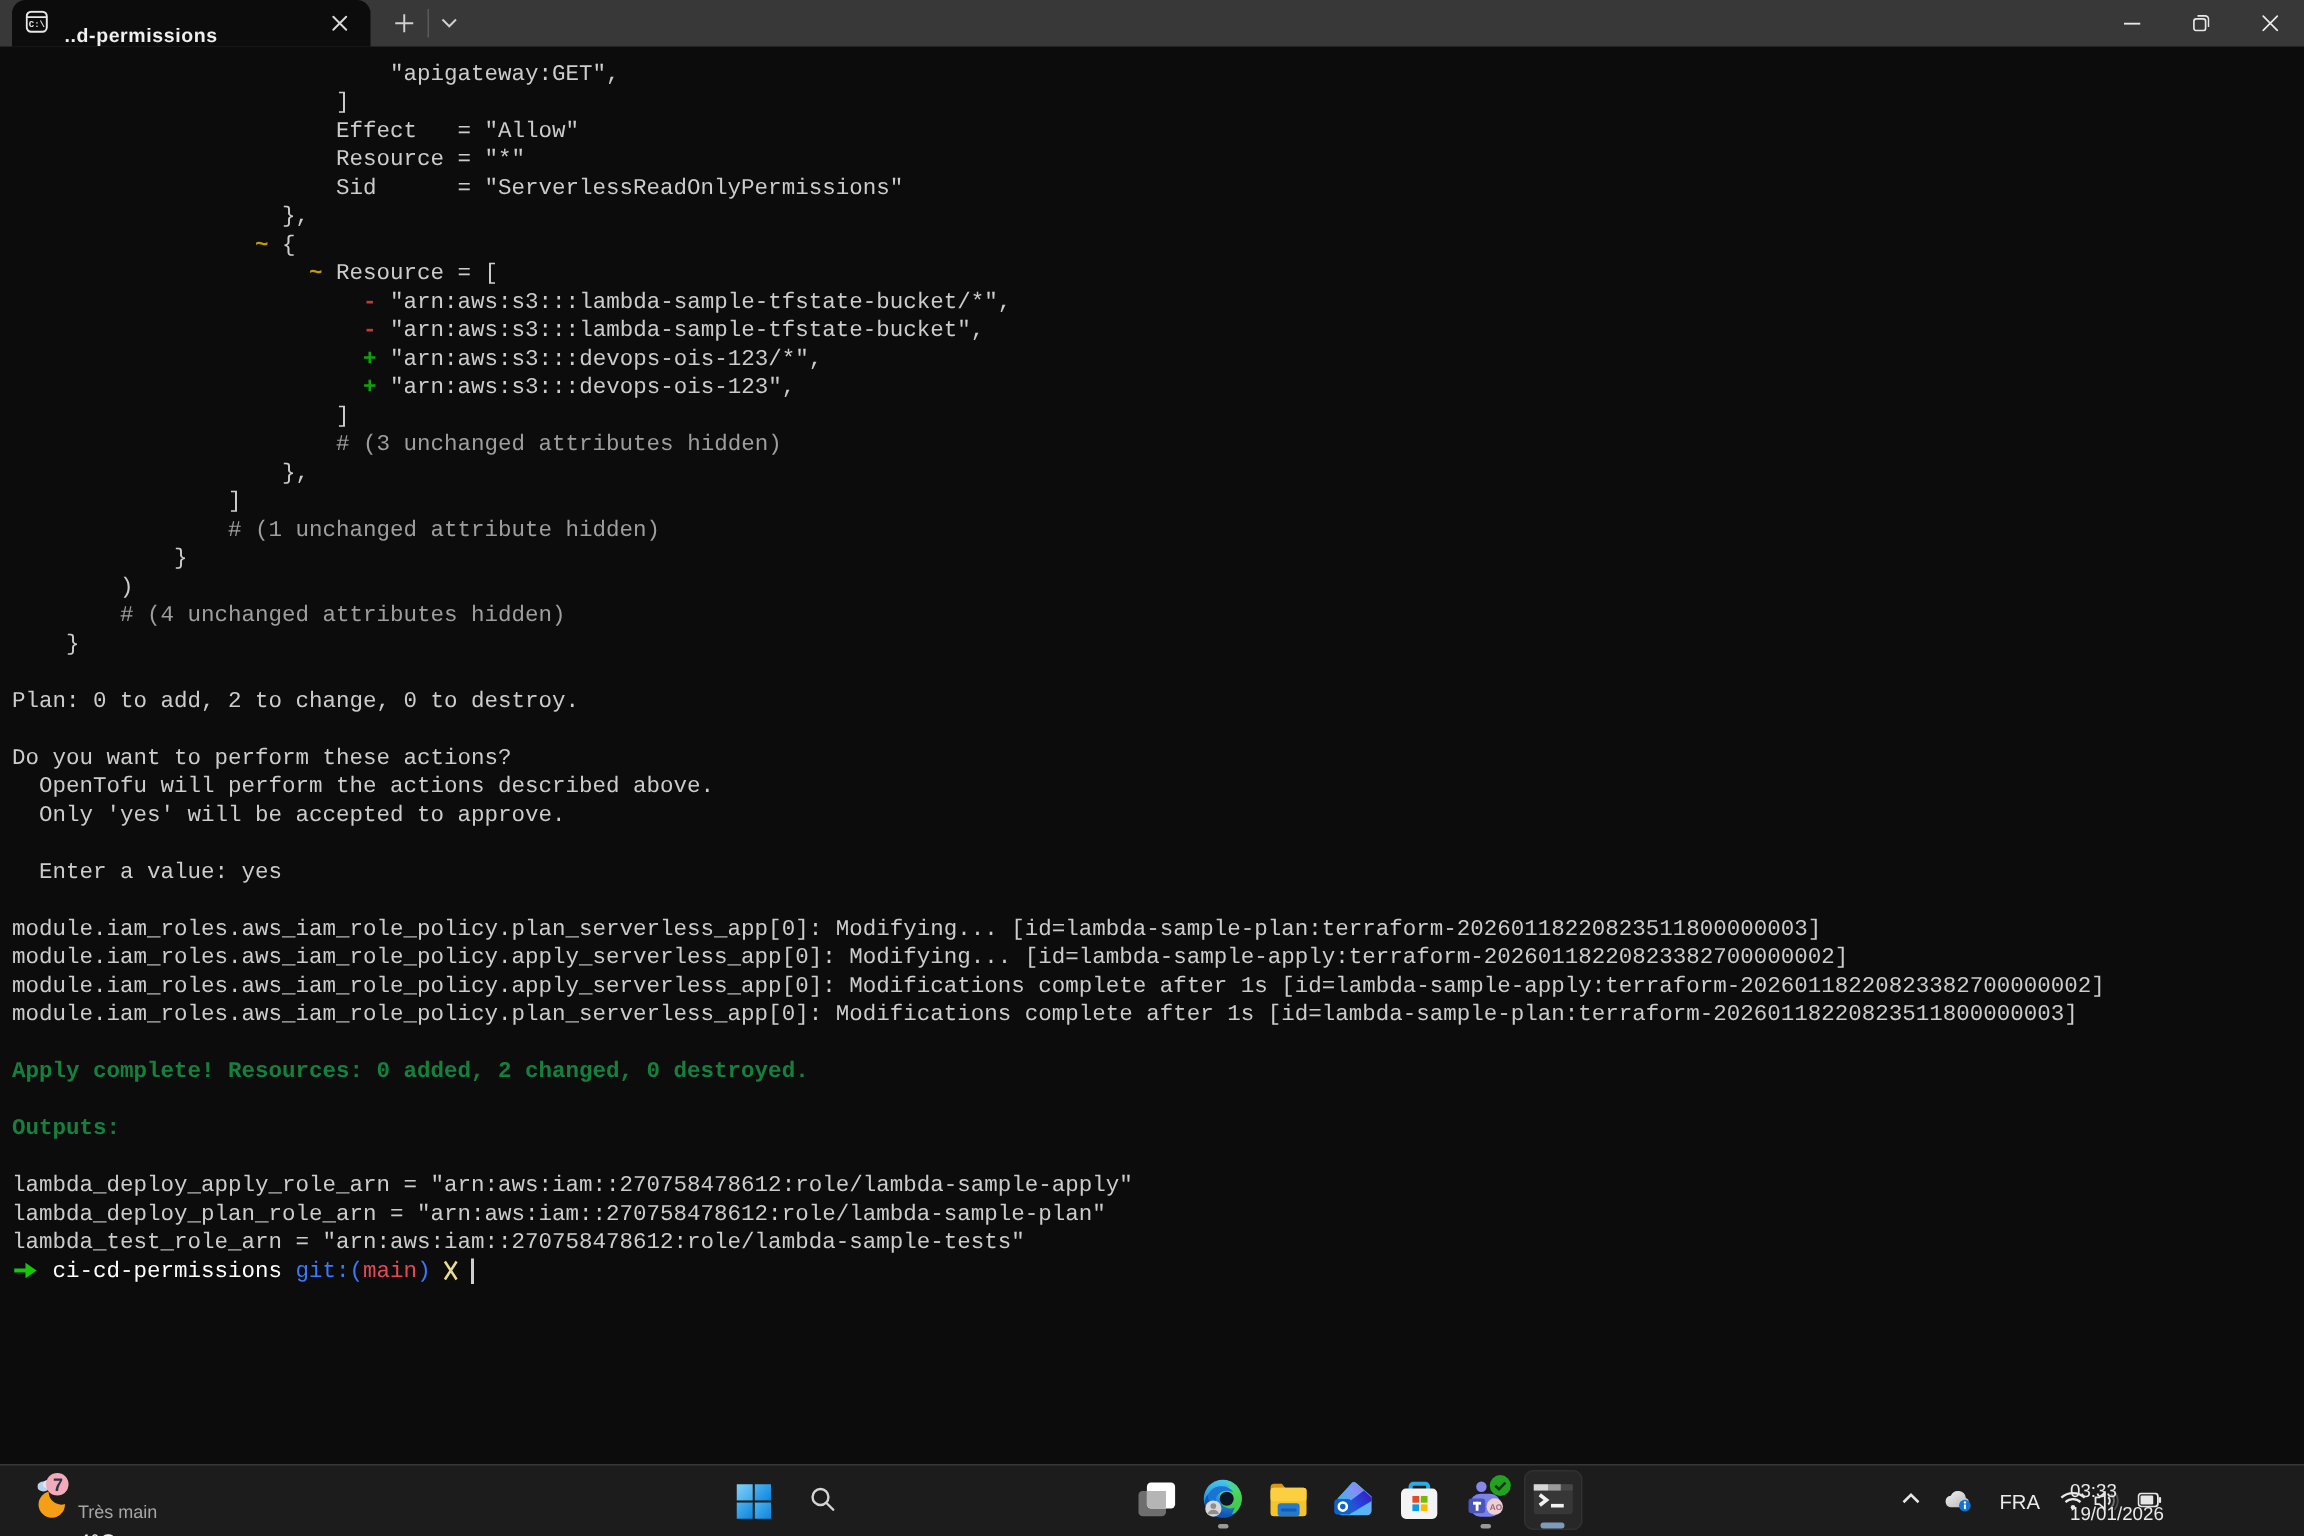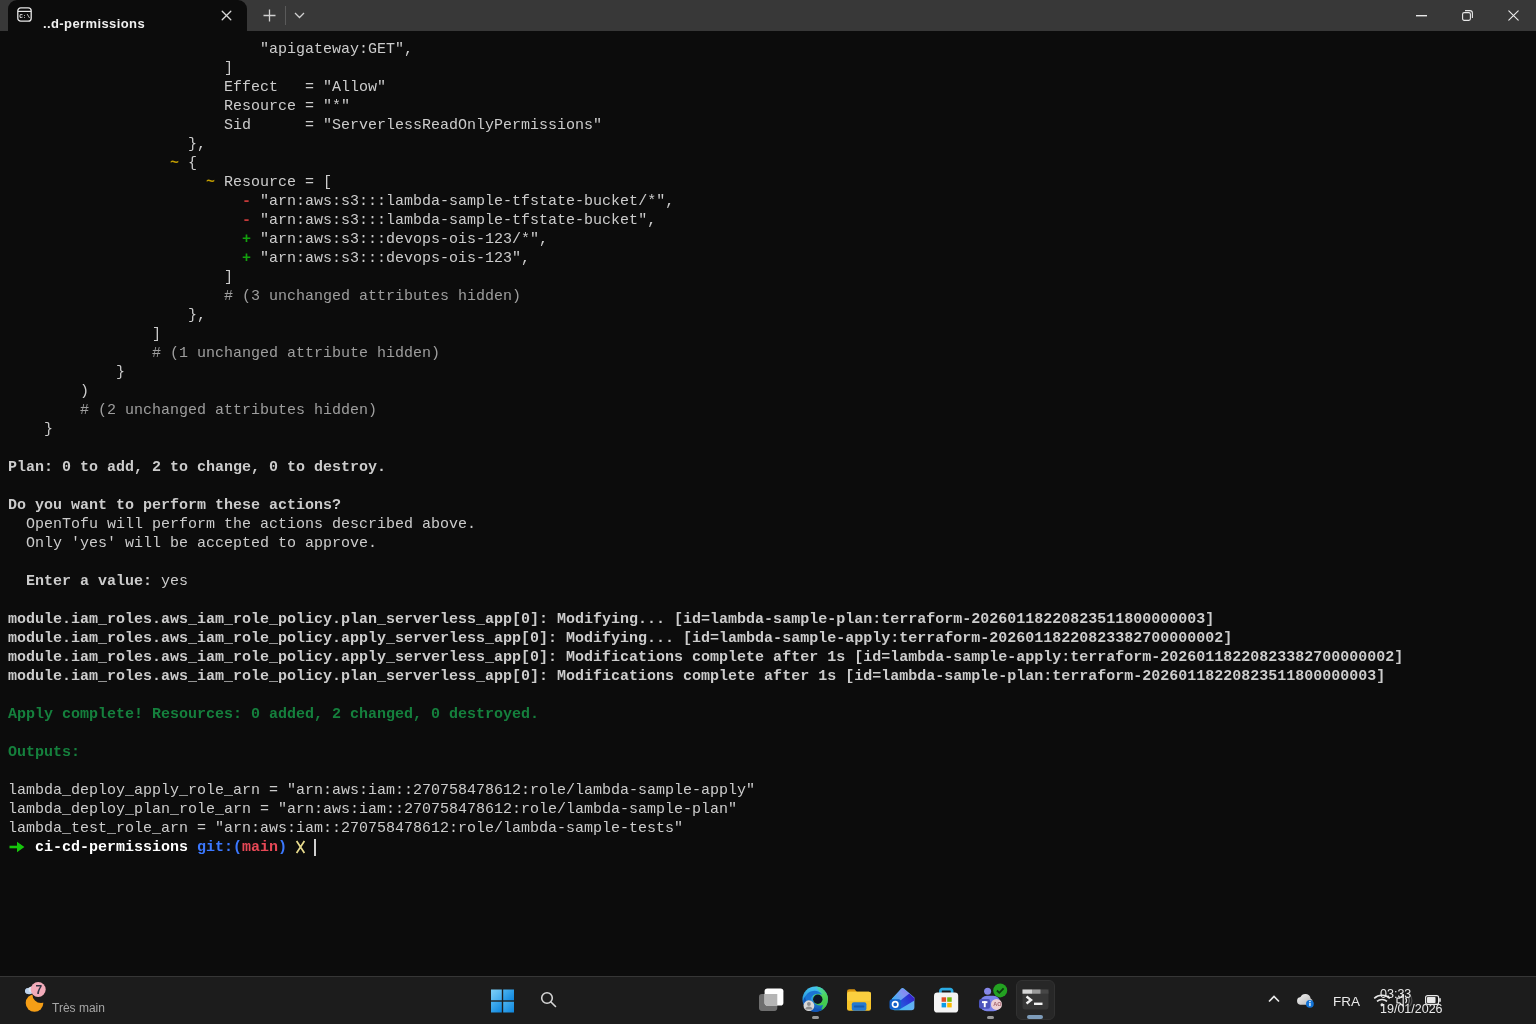--- a/index.html
+++ b/index.html
@@ -7,21 +7,21 @@
 
 #titlebar{position:absolute;left:0;top:0;width:1536px;height:31px;background:#383838}
 #tab{position:absolute;left:8px;top:0;width:239px;height:31px;background:#0c0c0c;border-radius:9px 9px 0 0}
 #tabtitle{position:absolute;left:43px;top:16px;font-size:13px;font-weight:700;color:#f0f0f0;letter-spacing:0.4px}
 
 #term{position:absolute;left:8px;top:40px;font-family:"Liberation Mono",monospace;font-size:15px;line-height:19px;color:#cccccc;white-space:pre}
 #term .y{color:#c19c00;font-weight:700}
 #term .r{color:#c53a3a;font-weight:700}
 #term .g{color:#13a10e;font-weight:700}
 #term .c{color:#9e9e9e}
-#term .b{font-weight:700}
+#term .b{font-weight:400}
 #term .bg{color:#15803d;font-weight:700}
 #term .cy{color:#ffffff}
 #term .bl{color:#3b78ff}
 #term .br{color:#e74856}
 #cursor{position:absolute;left:314px;top:839px;width:2px;height:17px;background:#cfcfcf}
 
 #taskbar{position:absolute;left:0;top:976px;width:1536px;height:48px;background:#1c1c1c;border-top:1px solid #363636}
 #search{position:absolute;left:528px;top:1025px;width:218px;height:46px;border-radius:16px;background:#2d2d2d;border:1px solid #404040}
 #search span{position:absolute;left:37px;top:6px;font-size:14px;color:#c8c8c8}
 #termbox{position:absolute;left:1016px;top:980px;width:39px;height:40px;background:#272727;border:1px solid #313131;border-radius:6px}
@@ -79,21 +79,21 @@
                           <span class="r">-</span> "arn:aws:s3:::lambda-sample-tfstate-bucket",
                           <span class="g">+</span> "arn:aws:s3:::devops-ois-123/*",
                           <span class="g">+</span> "arn:aws:s3:::devops-ois-123",
                         ]
                         <span class="c"># (3 unchanged attributes hidden)</span>
                     },
                 ]
                 <span class="c"># (1 unchanged attribute hidden)</span>
             }
         )
-        <span class="c"># (2 unchanged attributes hidden)</span>
+        <span class="c"># (4 unchanged attributes hidden)</span>
     }
 
 <span class="b">Plan: 0 to add, 2 to change, 0 to destroy.</span>
 
 <span class="b">Do you want to perform these actions?</span>
   OpenTofu will perform the actions described above.
   Only 'yes' will be accepted to approve.
 
   <span class="b">Enter a value:</span> yes
 

